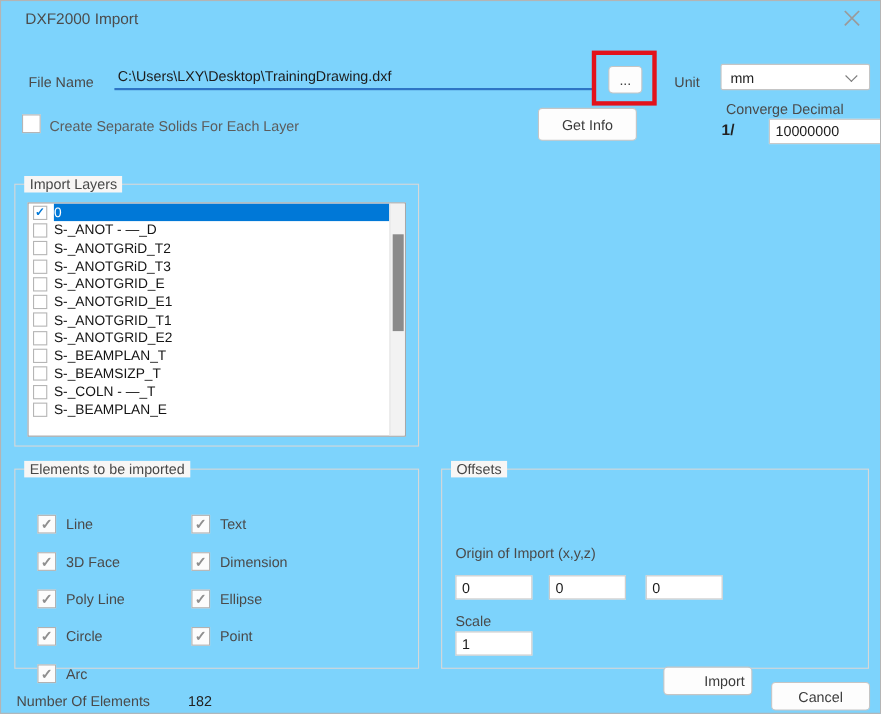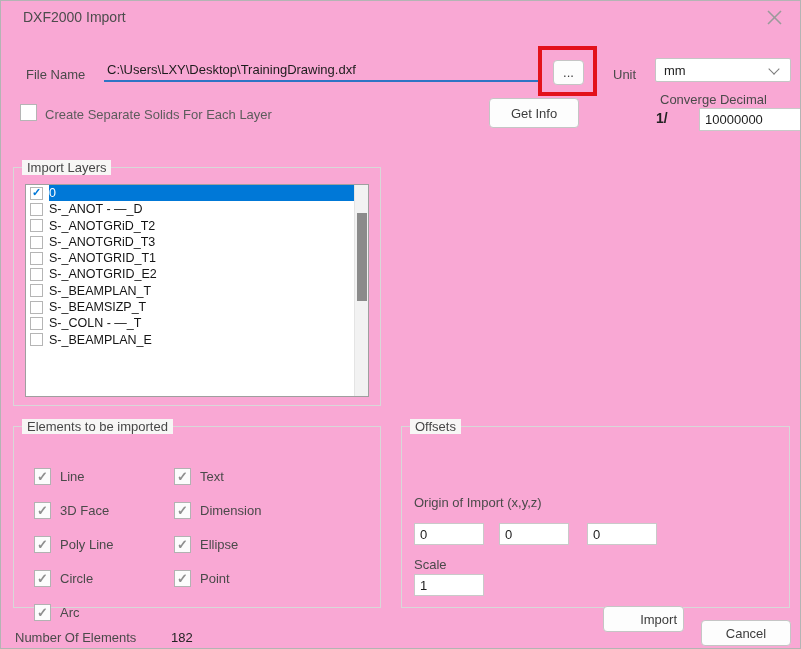--- a/index.html
+++ b/index.html
@@ -1,18 +1,18 @@
 <!DOCTYPE html>
 <html><head>
 <meta charset="utf-8">
 <style>
   html,body{margin:0;padding:0;background:#e9e9e9;}
   .dialog{
     position:relative; width:799px; height:647px;
-    background:#f9a8d4; border:1px solid #b4b4b4;
+    background:#7dd3fc; border:1px solid #b4b4b4;
     font-family:"Liberation Sans", sans-serif;
     color:#3f3f3f; overflow:hidden;
   }
   .abs{position:absolute;}
   .lbl{font-size:13px; color:#4a4a4a; white-space:nowrap;}
   .title{left:22px; top:8px; font-size:14px; color:#4c4c4c;}
   .close-btn{left:758px; top:4px; width:30px; height:28px; display:flex; align-items:center; justify-content:center; cursor:pointer;}
   .close-btn svg{stroke:#9a9a9a; stroke-width:1.6;}
 
   
@@ -131,20 +131,28 @@
           <div class="layer-row">
             <span class="cb small"></span>
             <span class="layer-name">S-_ANOTGRiD_T2</span>
           </div>
           <div class="layer-row">
             <span class="cb small"></span>
             <span class="layer-name">S-_ANOTGRiD_T3</span>
           </div>
           <div class="layer-row">
             <span class="cb small"></span>
+            <span class="layer-name">S-_ANOTGRID_E</span>
+          </div>
+          <div class="layer-row">
+            <span class="cb small"></span>
+            <span class="layer-name">S-_ANOTGRID_E1</span>
+          </div>
+          <div class="layer-row">
+            <span class="cb small"></span>
             <span class="layer-name">S-_ANOTGRID_T1</span>
           </div>
           <div class="layer-row">
             <span class="cb small"></span>
             <span class="layer-name">S-_ANOTGRID_E2</span>
           </div>
           <div class="layer-row">
             <span class="cb small"></span>
             <span class="layer-name">S-_BEAMPLAN_T</span>
           </div>

